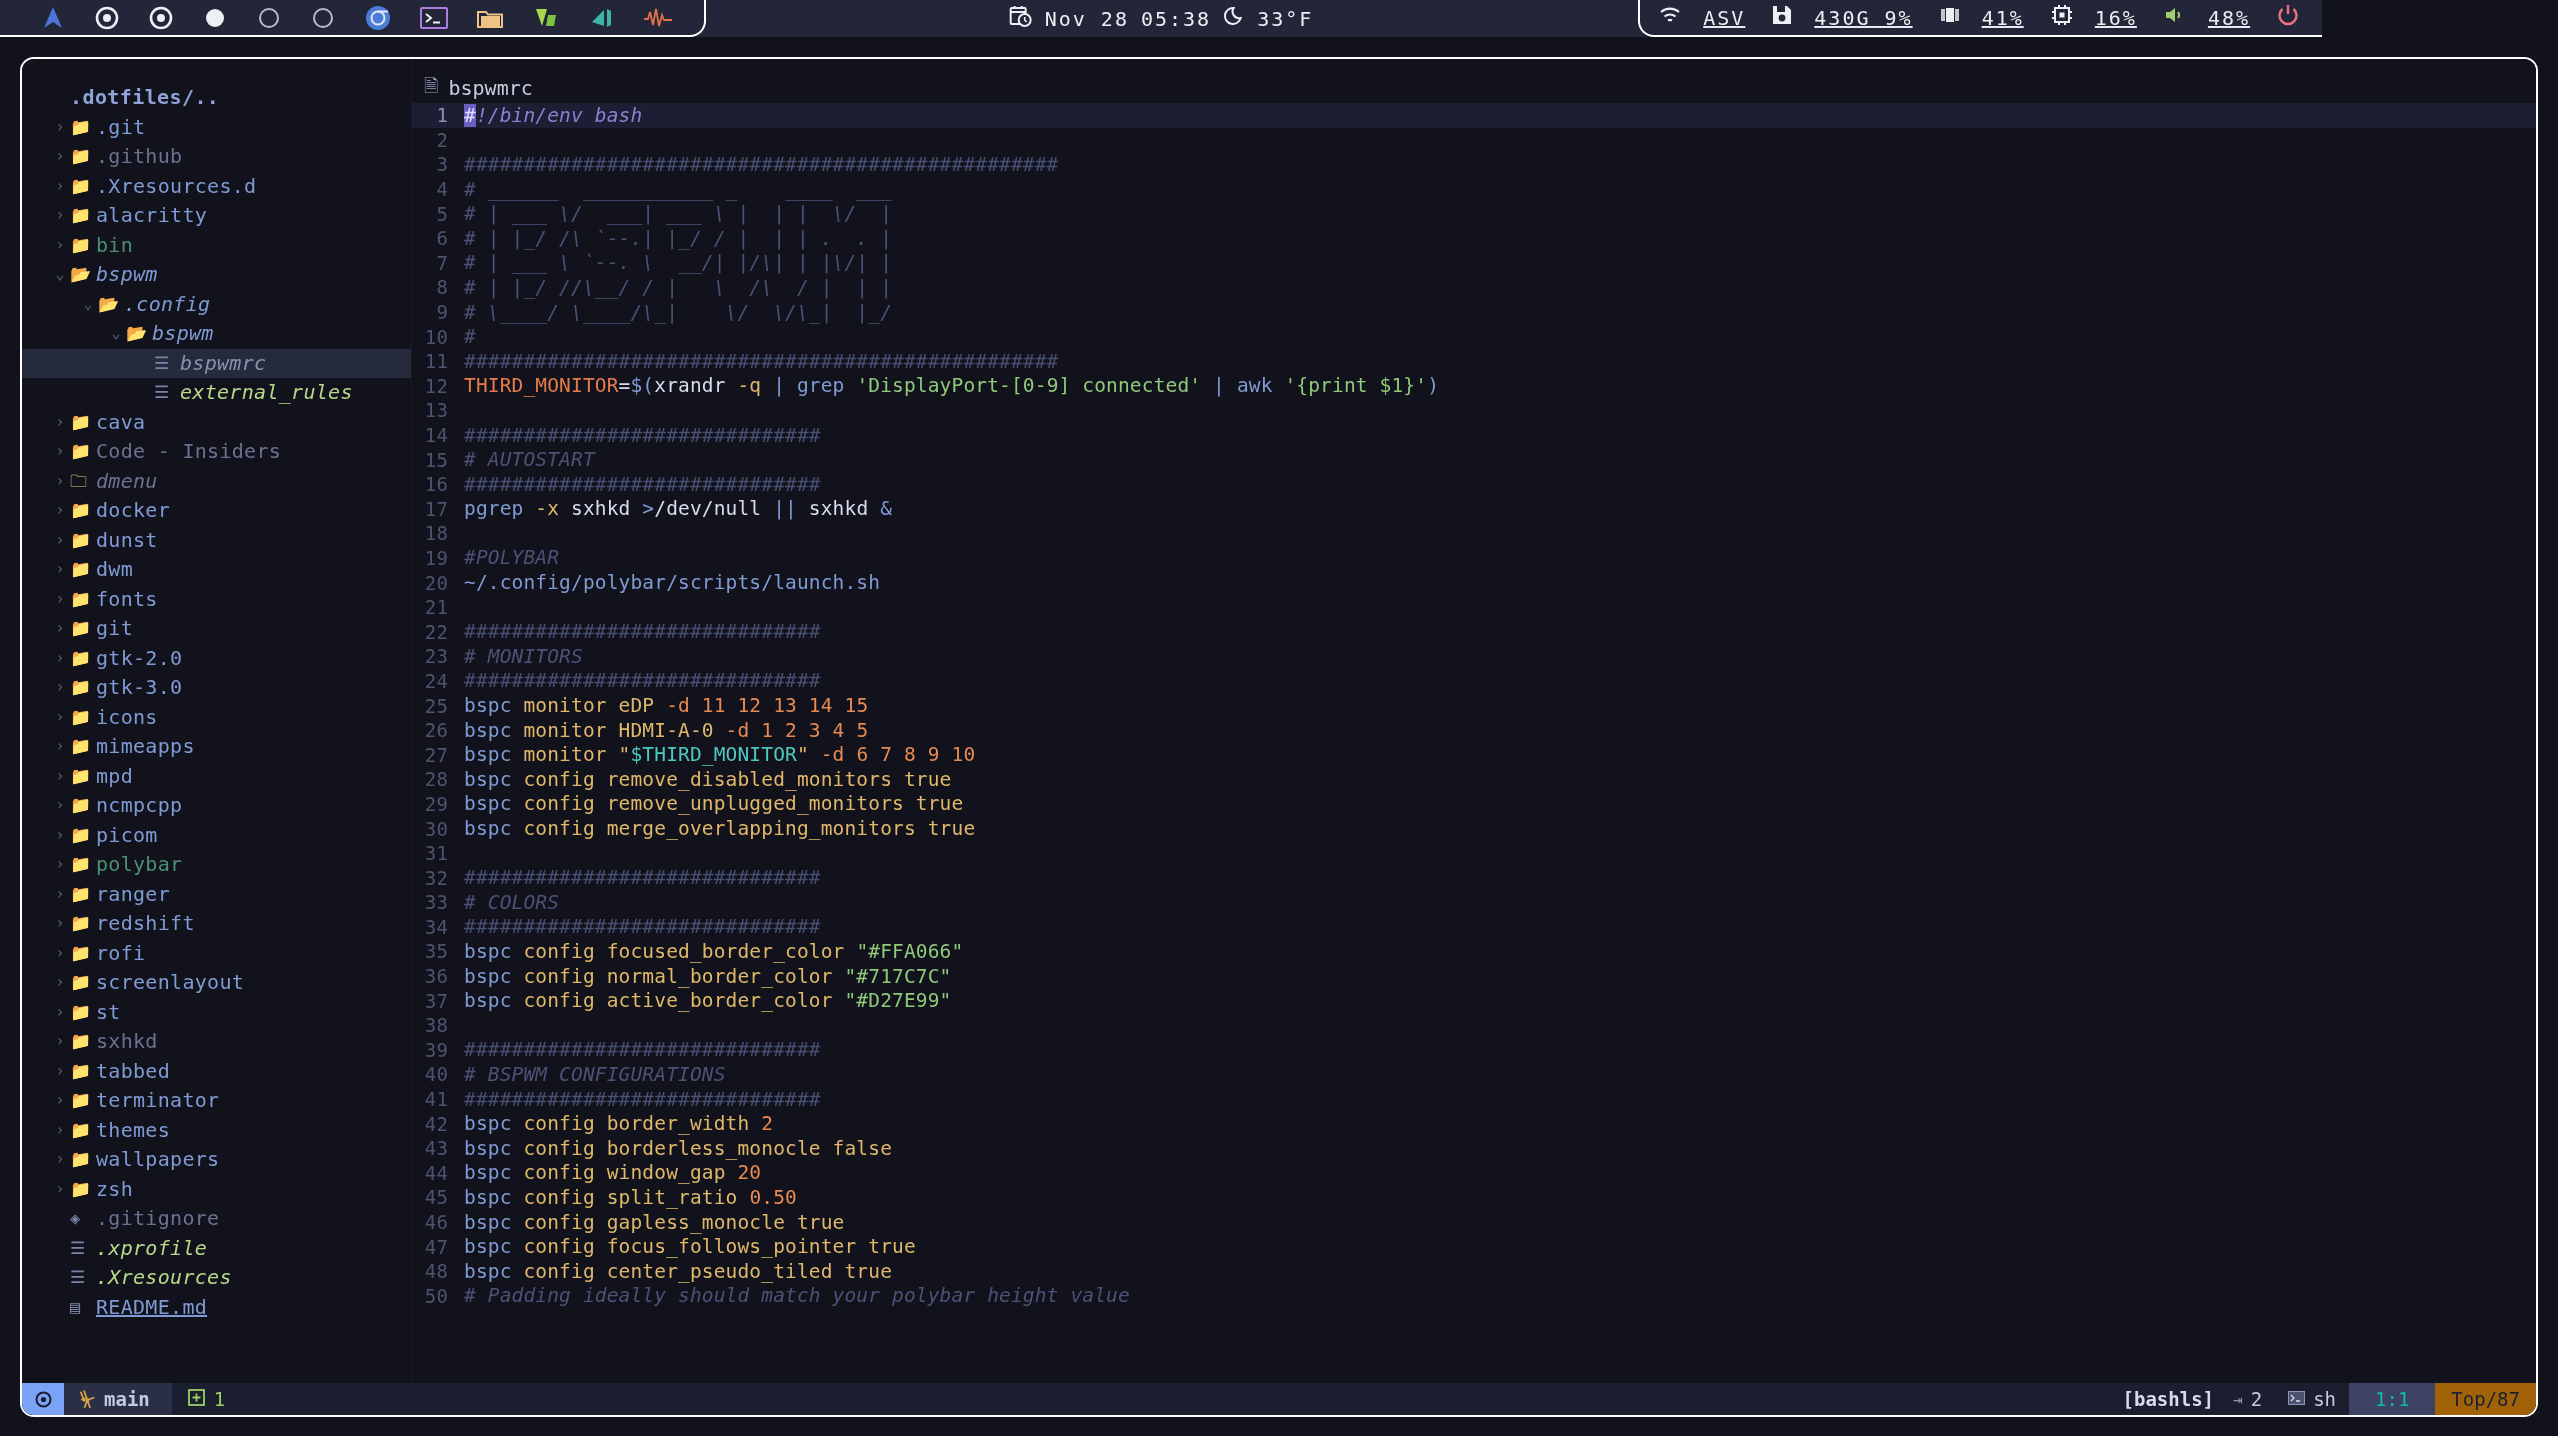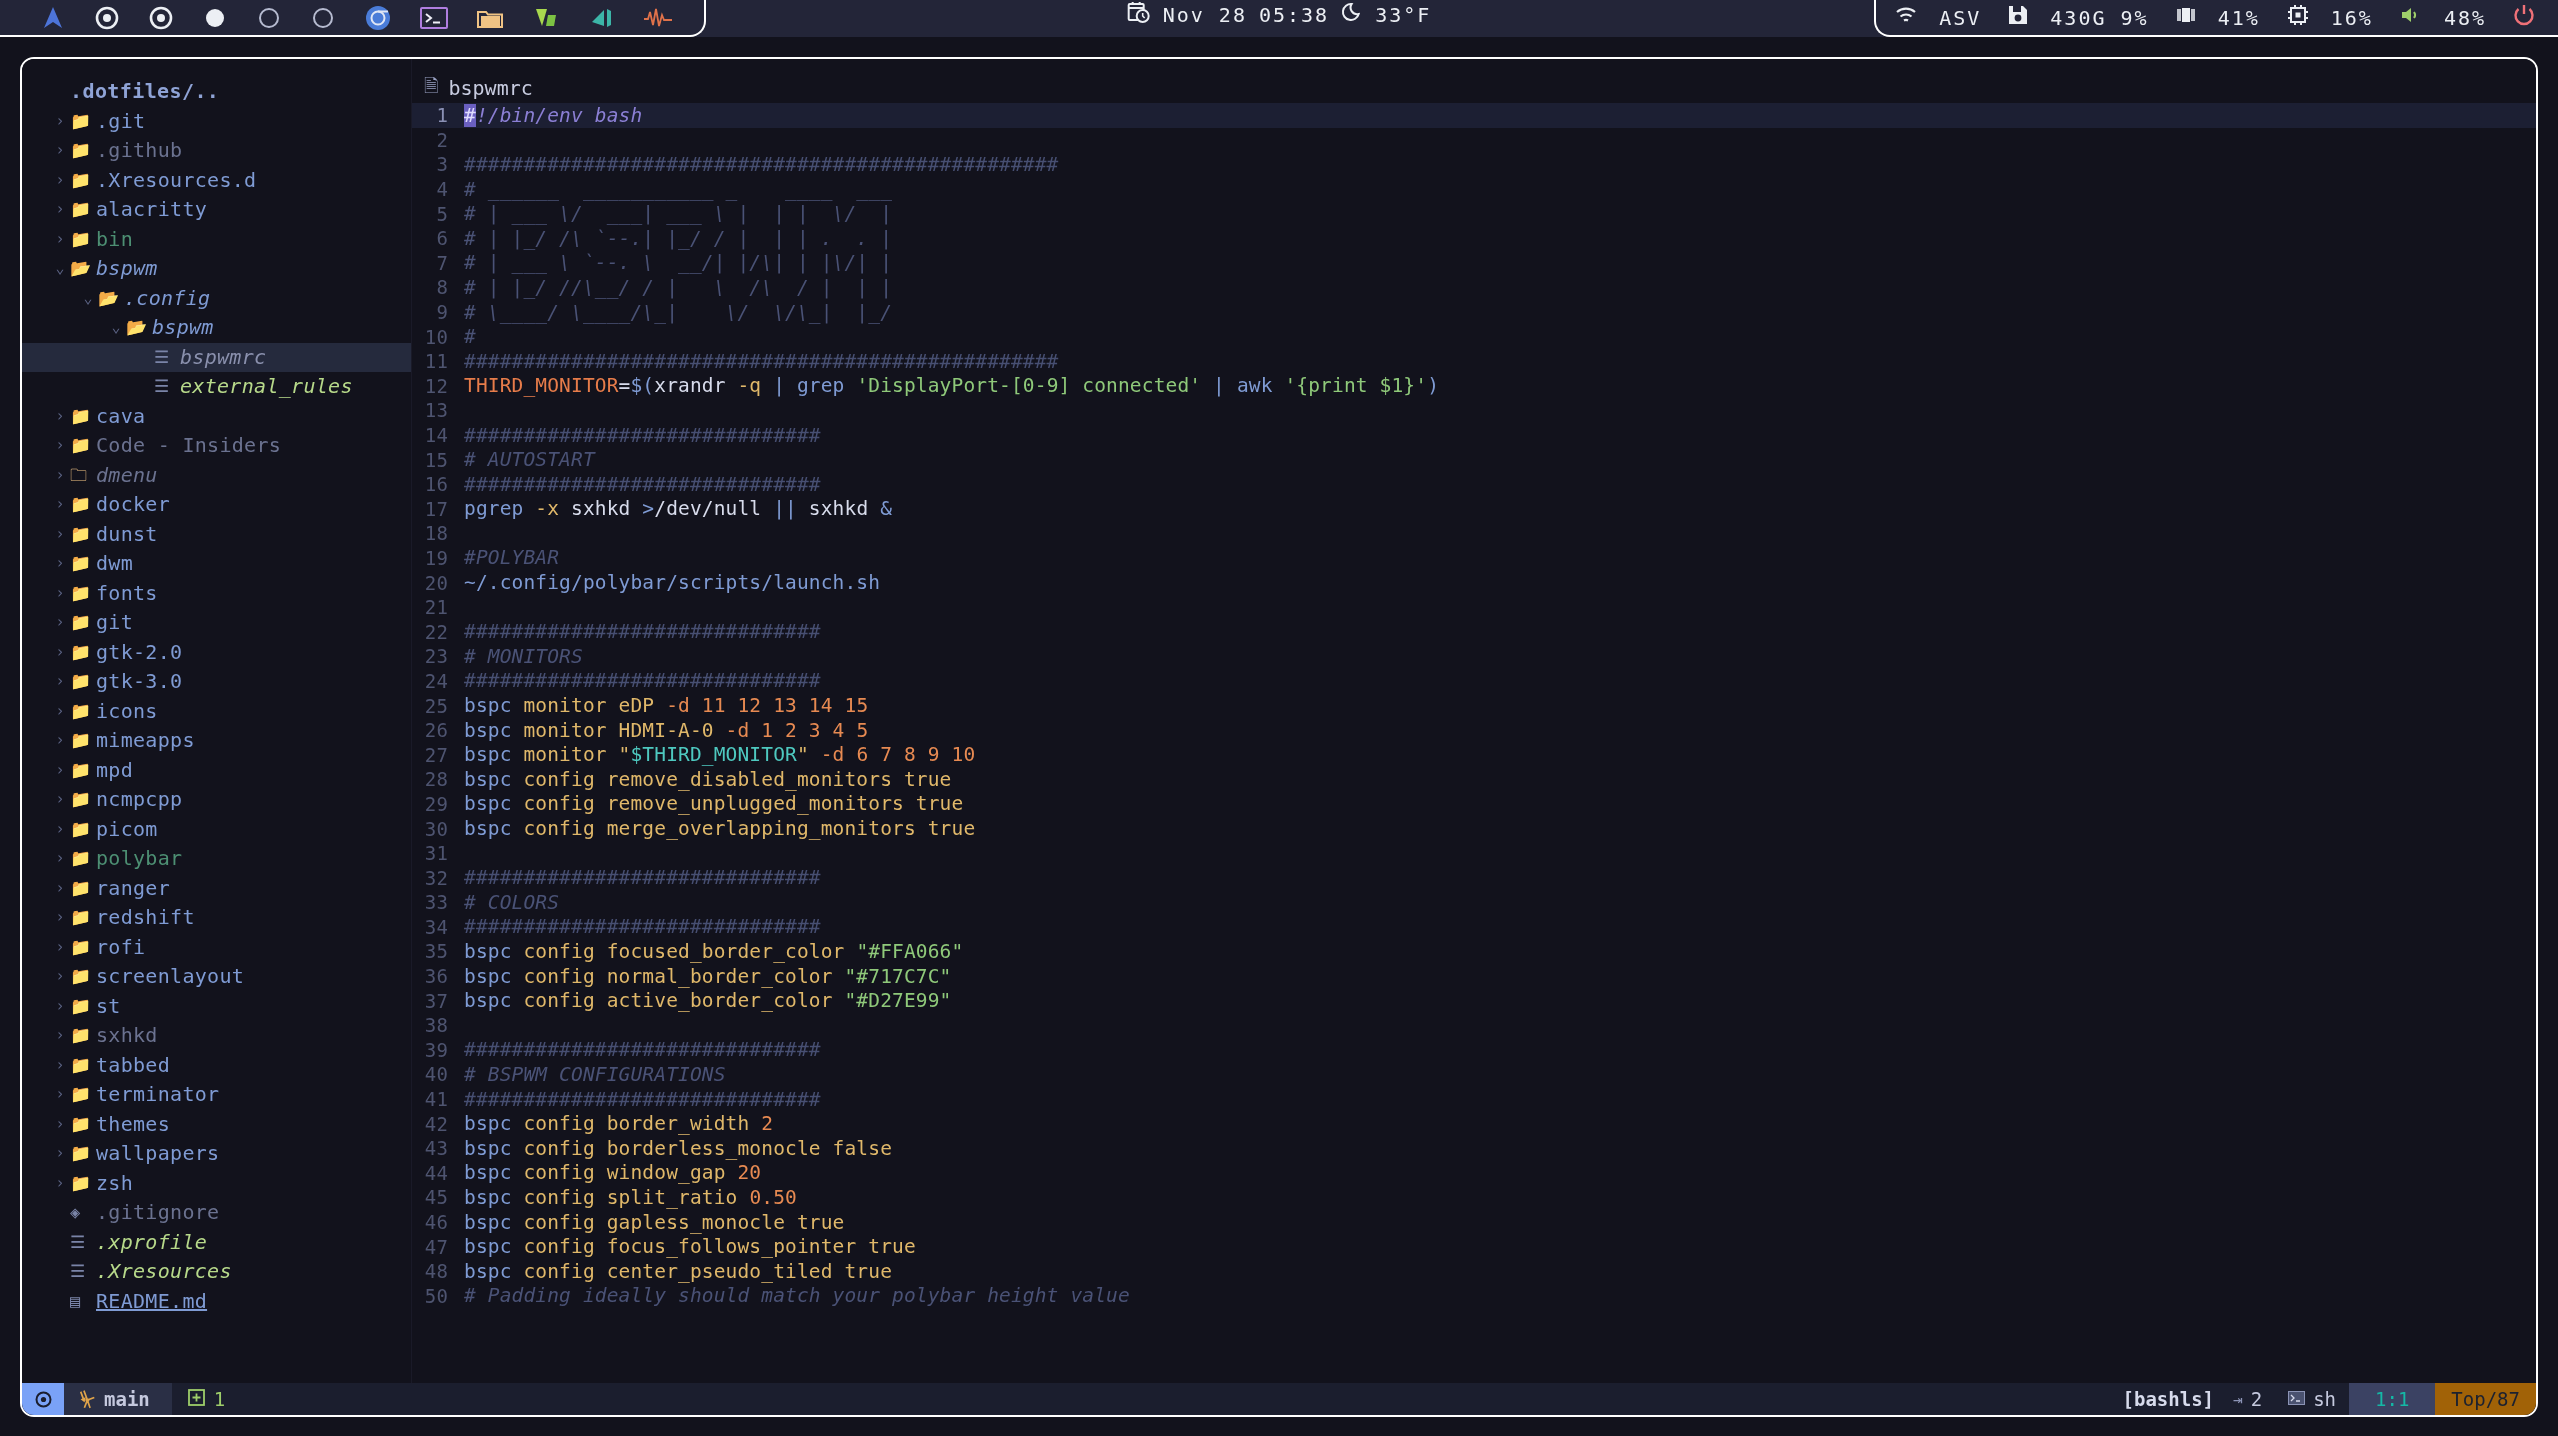--- a/index.html
+++ b/index.html
@@ -6,26 +6,27 @@
   html, body {
     width: 2558px; height: 1436px;
     background: #12121c;
     font-family: "DejaVu Sans Mono", "Liberation Mono", monospace;
     overflow: hidden;
   }
 
   
   #polybar {
     position: absolute; top: 0; left: 0;
-    width: 2558px; height: 37px;
+    width: 2322px; height: 37px;
     background: #232538;
-    display: flex; align-items: flex-start;
+    display: flex; align-items: center;
     color: #e8e8f0;
     font-size: 20px;
     z-index: 20;
+    text-decoration: underline;
   }
   #polybar .bar-left {
     display: flex; align-items: center; gap: 0px;
     height: 37px;
     background: #232538;
     border: 2px solid #ffffff;
     border-left: none; border-top: none;
     border-bottom-right-radius: 16px;
     padding: 0 18px 0 26px;
   }
@@ -74,21 +75,21 @@
     position: absolute; inset: 0;
     display: flex;
     flex-direction: column;
   }
   #editor-main { display: flex; flex: 1; min-height: 0; }
 
   
   #sidebar {
     width: 390px;
     background: #12121c;
-    padding-top: 18px;
+    padding-top: 24px;
     font-size: 20px;
     line-height: 29.5px;
     position: relative;
     flex: none;
   }
   #sidebar-border {
     position: absolute; right: 0; top: 0; bottom: 0;
     width: 1px; background: #1a1a28;
   }
   .tree-root {

